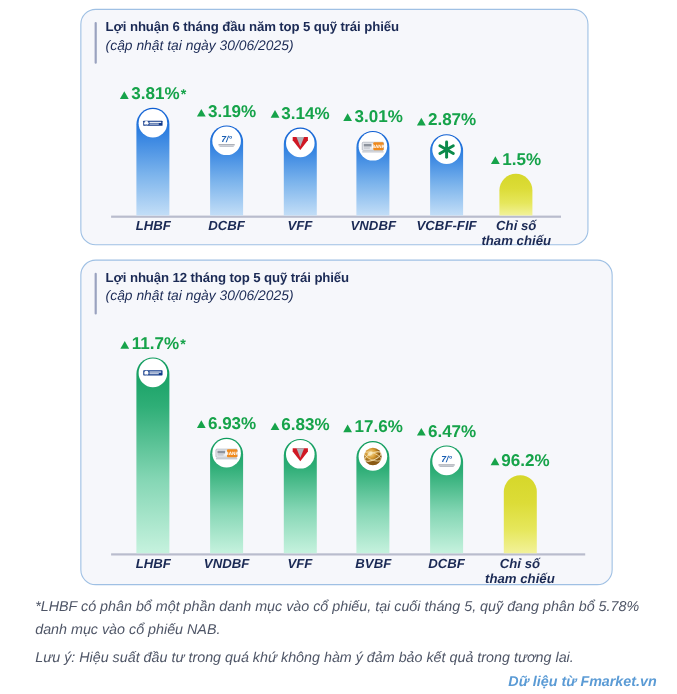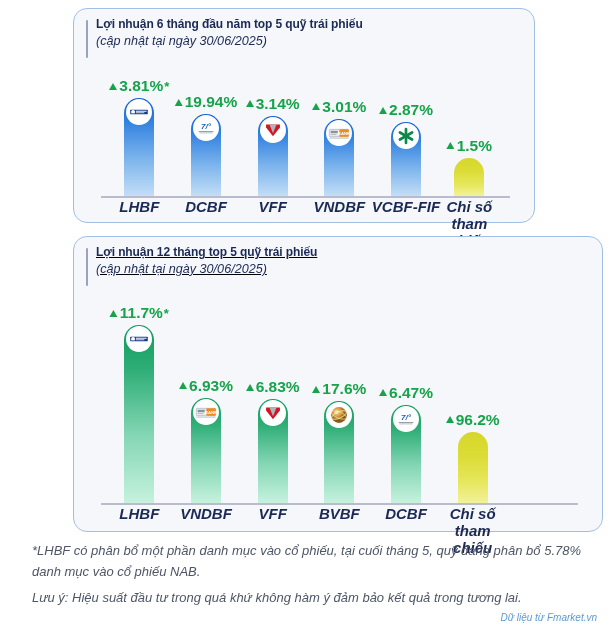--- a/index.html
+++ b/index.html
@@ -13,21 +13,21 @@
 
   
   .panel{
     position:absolute;
     background:#f6f7fb;
     border:1.5px solid #9fc0e4;
     border-radius:14px;
     box-sizing:border-box;
   }
   #panel-6m{left:73px;top:8px;width:462px;height:215px;}
-  #panel-12m{left:73px;top:236px;width:530px;height:296px;text-decoration:underline;}
+  #panel-12m{left:73px;top:236px;width:484px;height:296px;}
 
   .panel-head{position:relative;padding:9px 0 0 22px;}
   .head-bar{
     position:absolute;left:12px;top:11px;width:2px;height:38px;
     background:#9aa2bf;border-radius:1px;
   }
   .panel-title{
     font-size:12px;font-weight:bold;color:#1b2a55;
     letter-spacing:-0.1px;line-height:1.15;white-space:nowrap;
   }
@@ -77,34 +77,34 @@
     position:absolute;left:50%;transform:translateX(-50%);
     top:1px;
     width:26px;height:26px;border-radius:50%;
     background:#ffffff;
     display:flex;align-items:center;justify-content:center;
     overflow:hidden;
   }
   .cat-lbl{
     position:absolute;top:100%;left:50%;transform:translateX(-50%);
     margin-top:3px;
-    font-size:15px;font-weight:bold;font-style:italic;color:#1b2a55;
+    font-size:12px;font-weight:bold;font-style:italic;color:#1b2a55;
     white-space:nowrap;text-align:center;line-height:1.12;
   }
   .cat-lbl.two{white-space:normal;width:64px;}
 
   
   .notes{
     position:absolute;left:32px;top:540px;width:560px;
     font-size:13px;font-style:italic;color:#4e5566;line-height:1.65;
   }
   .notes p{margin:0 0 4px 0;}
   .credit{
     position:absolute;right:18px;top:612px;
-    font-size:10px;font-style:italic;font-weight:normal;color:#5b9bd5;
+    font-size:13px;font-style:italic;font-weight:bold;color:#5b9bd5;
   }
 </style>
 </head>
 <body>
 
 <div class="page">
 
   <div class="panel" id="panel-6m">
     <div class="panel-head">
       <div class="head-bar"></div>
@@ -131,21 +131,21 @@
                   <rect x="9.6" y="13.4" width="9.2" height="0.9" fill="#fff"></rect>
                 </svg>
               </div>
               <div class="cat-lbl">LHBF</div>
             </div>
           </div>
           <div class="bar-slot" style="left: 98.6667px; width: 66.6667px;">
             <div class="bar blue" style="height: 82.0525px;">
               <div class="value-lbl">
                 <span class="tri"></span>
-                <span>19.94%</span>
+                <span>3.19%</span>
               </div>
               <div class="logo">
                 <svg viewBox="0 0 26 26" width="24" height="24">
                   <circle cx="13" cy="13" r="13" fill="#fff"></circle>
                   <text x="13" y="14.4" font-family="Liberation Sans, sans-serif" font-size="8.6" font-weight="bold" font-style="italic" fill="#1a5fb4" text-anchor="middle">7/°</text>
                   <rect x="5" y="16.6" width="16" height="0.8" fill="#6b7280"></rect>
                   <rect x="6" y="18" width="14" height="0.7" fill="#9aa1ad"></rect>
                 </svg>
               </div>
               <div class="cat-lbl">DCBF</div>

